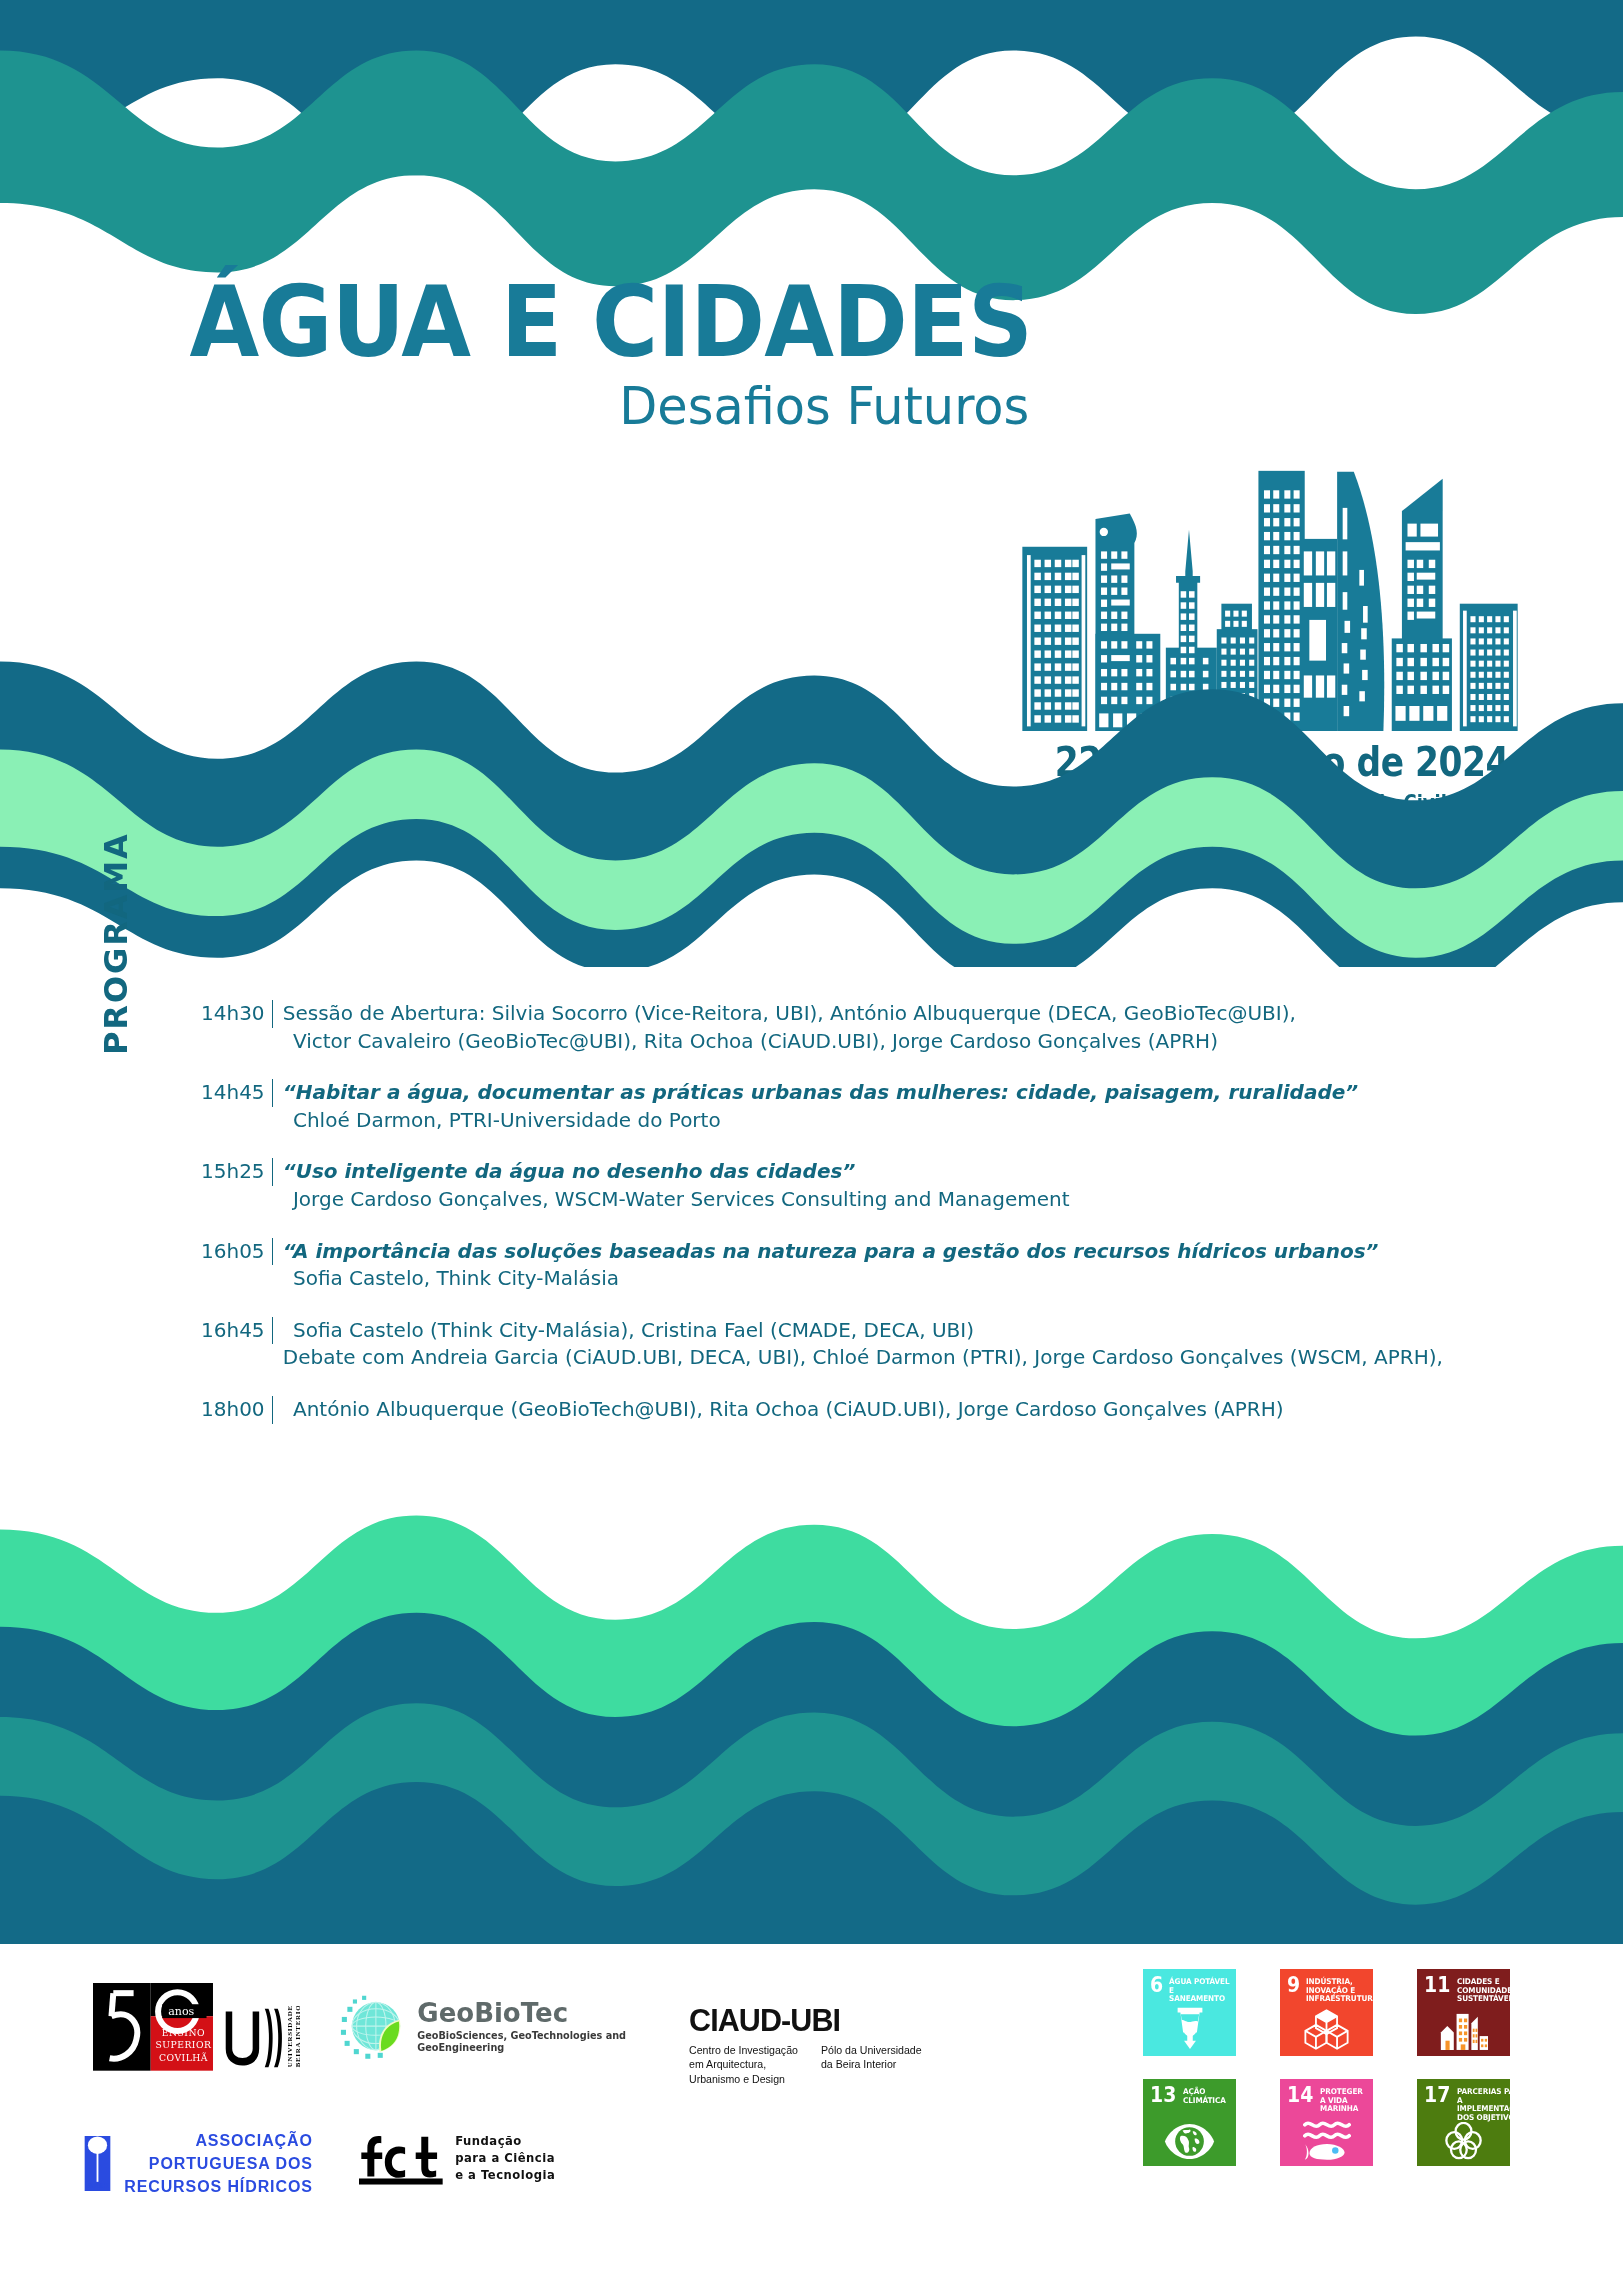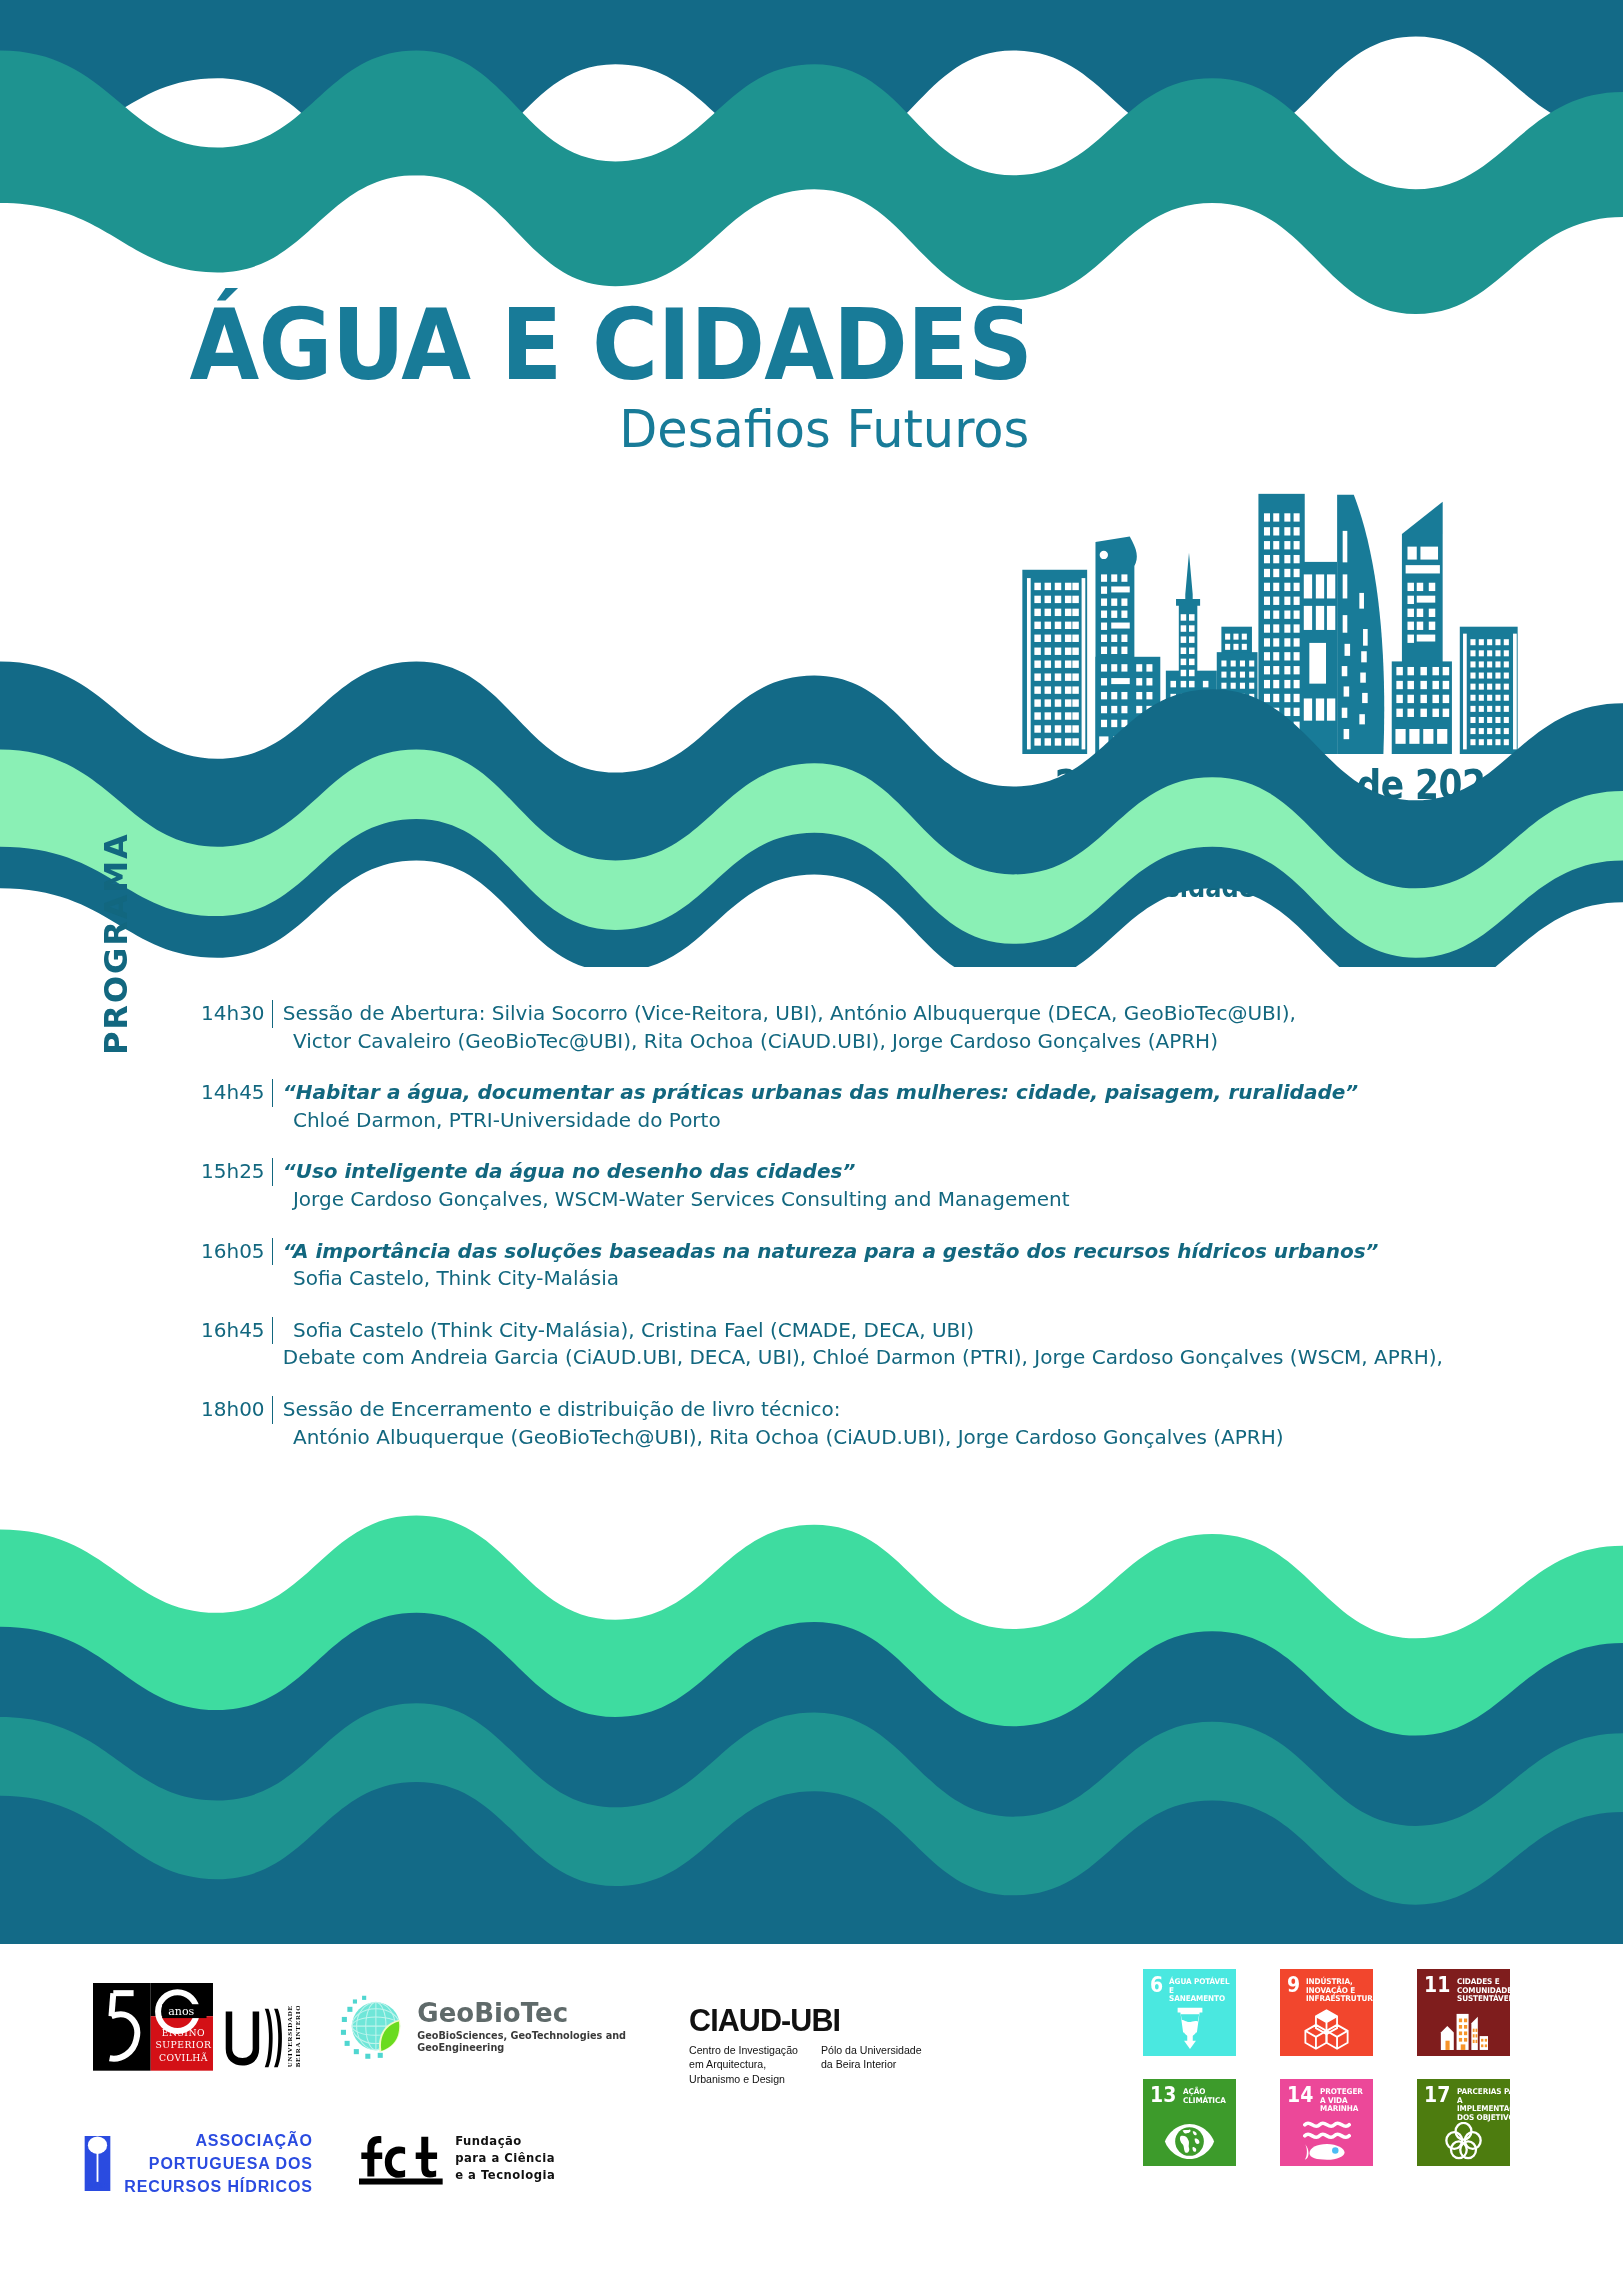--- a/index.html
+++ b/index.html
@@ -13,21 +13,21 @@
 
   
   .waveband { position:absolute; left:0; width:100%; pointer-events:none; }
   .waveband svg { display:block; width:100%; height:100%; }
 
   #waves-top     { top:-4.6px;  height:319px; }
   #waves-middle  { top:643px; height:324px; }
   #waves-bottom  { top:1504px; height:440px; }
 
   
-  #header { position:absolute; left:0; top:259px; width:100%; height:389px;margin-top:23px; }
+  #header { position:absolute; left:0; top:259px; width:100%; height:389px; }
 
   #title-block {
     position:absolute; left:111px; top:14px; width:921px;
     text-align:right;
   }
   #main-title {
     font-family:"DejaVu Sans", sans-serif;
     font-weight:bold;
     font-size:98px;
     letter-spacing:-0.9px;
@@ -738,21 +738,20 @@
       <div class="prog-time">16h45</div>
       <div class="prog-body">
         <div class="prog-title prog-title-line2">Sofia Castelo (Think City-Malásia), Cristina Fael (CMADE, DECA, UBI)</div>
         <div class="prog-title">Debate com Andreia Garcia (CiAUD.UBI, DECA, UBI), Chloé Darmon (PTRI), Jorge Cardoso Gonçalves (WSCM, APRH),</div>
       </div>
     </div>
 
     <div class="prog-item">
       <div class="prog-time">18h00</div>
       <div class="prog-body">
-        <div class="prog-title">Sessão de Encerramento e distribuição de livro técnico:</div>
         <div class="prog-sub">António Albuquerque (GeoBioTech@UBI), Rita Ochoa (CiAUD.UBI), Jorge Cardoso Gonçalves (APRH)</div>
       </div>
     </div>
 
   </div>
 </div>
 
 <div class="waveband" id="waves-bottom">
   <svg viewBox="0 0 3508 950" preserveAspectRatio="none" aria-hidden="true">
     <path fill="#3EDCA0" d="M0,55

